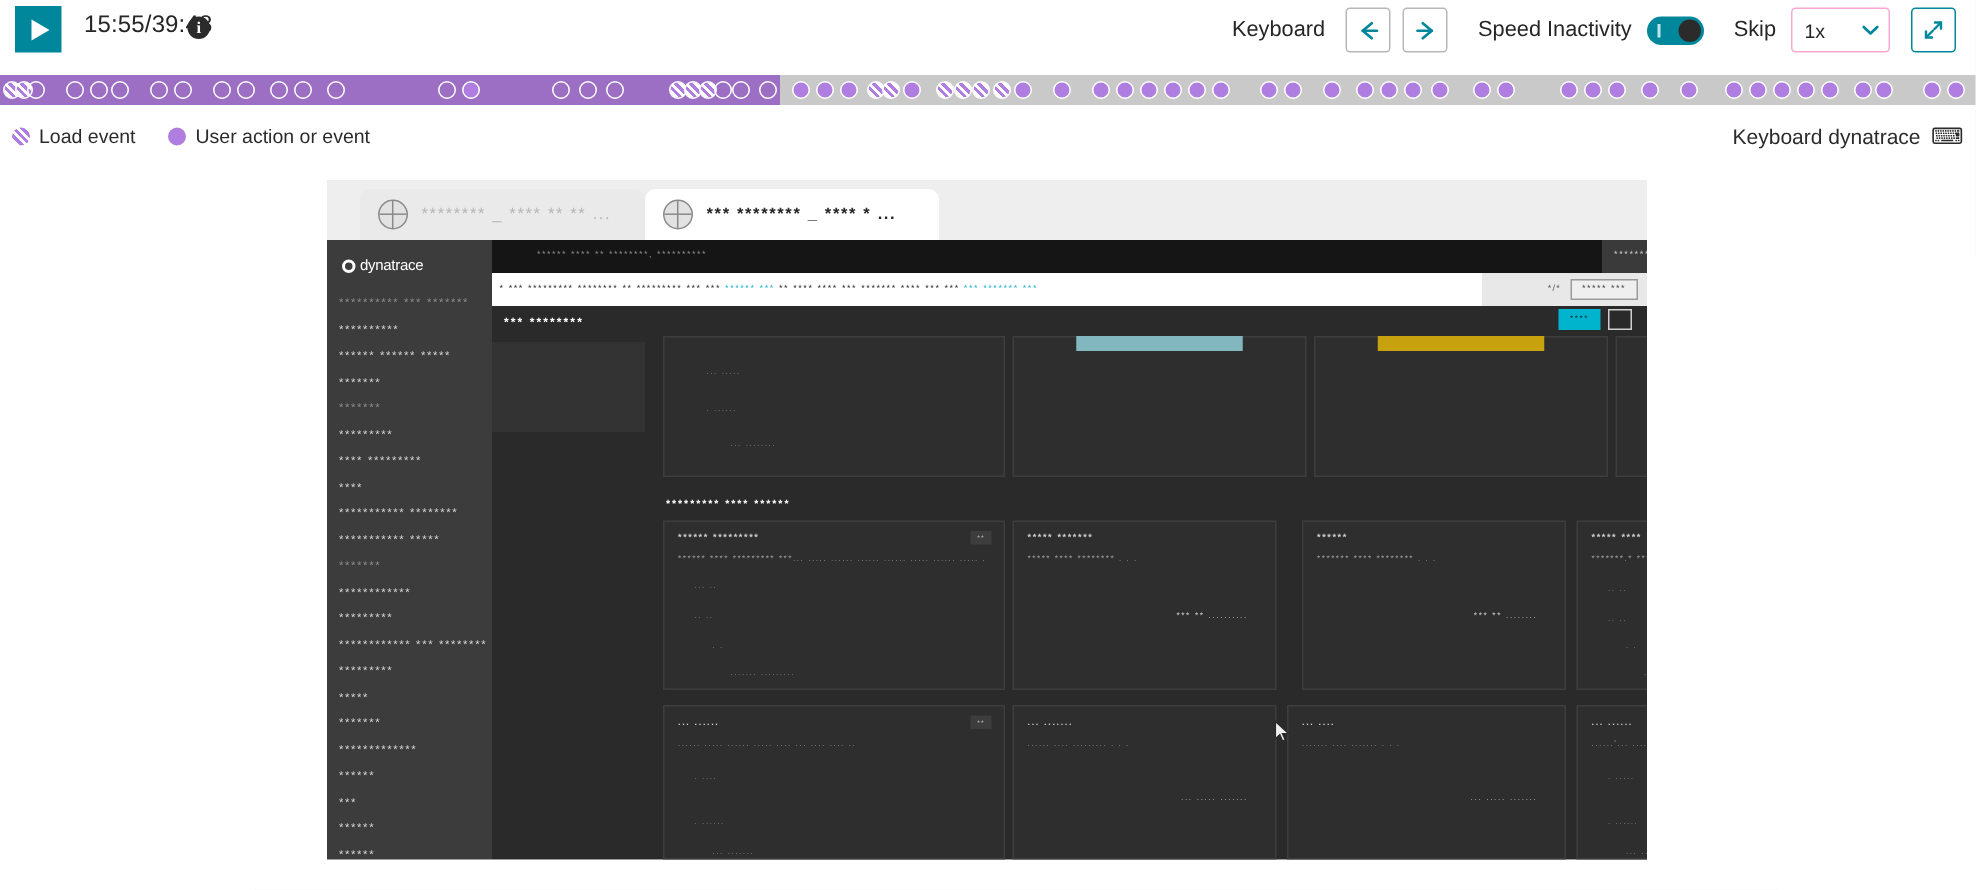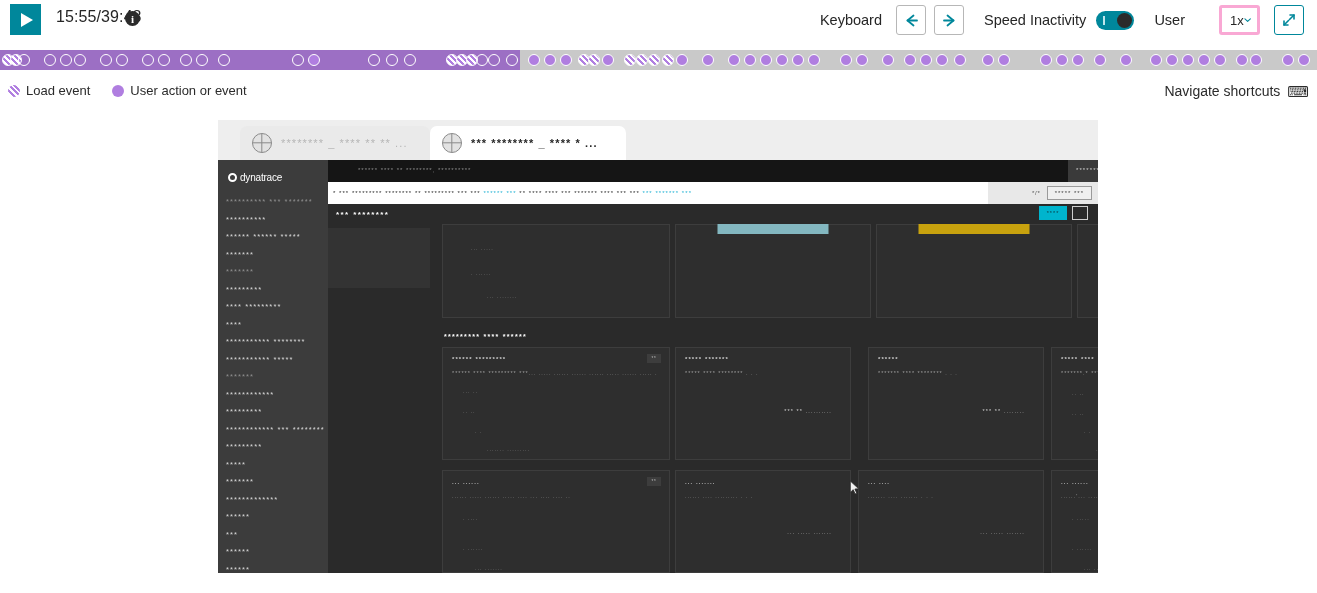--- a/index.html
+++ b/index.html
@@ -54,23 +54,23 @@
   }
   .toggle::before {
     content: ""; position: absolute; left: 7px; top: 5px;
     width: 2px; height: 9px; background: #bfe6ec;
   }
   .toggle-knob {
     position: absolute; right: 2px; top: 2px;
     width: 15px; height: 15px; border-radius: 50%; background: #2b2b2b;
   }
   .speed-select {
-    width: 41px; height: 30px; border: 3px solid #f9a8d4; border-radius: 3px;
+    width: 66px; height: 30px; border: 1px solid #f9a8d4; border-radius: 3px;
     background: #fff; display: flex; align-items: center; justify-content: space-between;
-    padding: 0 6px 0 8px; font-size: 13px; color: #262626; cursor: pointer; margin-left: 24px;
+    padding: 0 6px 0 8px; font-size: 13px; color: #262626; cursor: pointer;
   }
   .expand-btn {
     width: 30px; height: 30px; border: 1px solid #00879B; border-radius: 3px;
     background: #fff; display: flex; align-items: center; justify-content: center;
     cursor: pointer;
   }
 
   
   .timeline {
     position: absolute; left: 0; top: 50px; width: 1317px; height: 20px;
@@ -204,21 +204,21 @@
         <path d="M12.5 7.5 H3" fill="none" stroke="#00879B" stroke-width="1.8" stroke-linecap="round"></path>
       </svg>
     </div>
     <span style="width:20px"></span>
     <span class="tb-label">Speed Inactivity</span>
     <span style="width:10px"></span>
     <div class="toggle">
       <div class="toggle-knob"></div>
     </div>
     <span style="width:20px"></span>
-    <span class="tb-label">User</span>
+    <span class="tb-label">Skip</span>
     <span style="width:10px"></span>
     <div class="speed-select">
       <span>1x</span>
       <svg width="12" height="8" viewBox="0 0 12 8">
         <path d="M1.5 2 L6 6.3 L10.5 2" fill="none" stroke="#00879B" stroke-width="1.8" stroke-linecap="round" stroke-linejoin="round"></path>
       </svg>
     </div>
     <span style="width:14px"></span>
     <div class="expand-btn">
       <svg width="16" height="16" viewBox="0 0 16 16">
@@ -307,21 +307,21 @@
     <span class="lg-text">Load event</span>
   </div>
   <span style="width:10px"></span>
   <div class="lg-item">
     <span class="lg-swatch solid"></span>
     <span class="lg-text">User action or event</span>
   </div>
 </div>
 
 <div class="kbd-shortcuts">
-  <span class="kbd-text">Navigate shortcuts</span>
+  <span class="kbd-text">Keyboard dynatrace</span>
   <span class="kbd-icon">⌨</span>
 </div>
 
 <div class="viewport">
 
   <div class="browser-chrome">
     <div class="tab inactive">
       <span class="globe"></span>
       <span class="tab-title">******** _ **** ** ** ...</span>
     </div>

